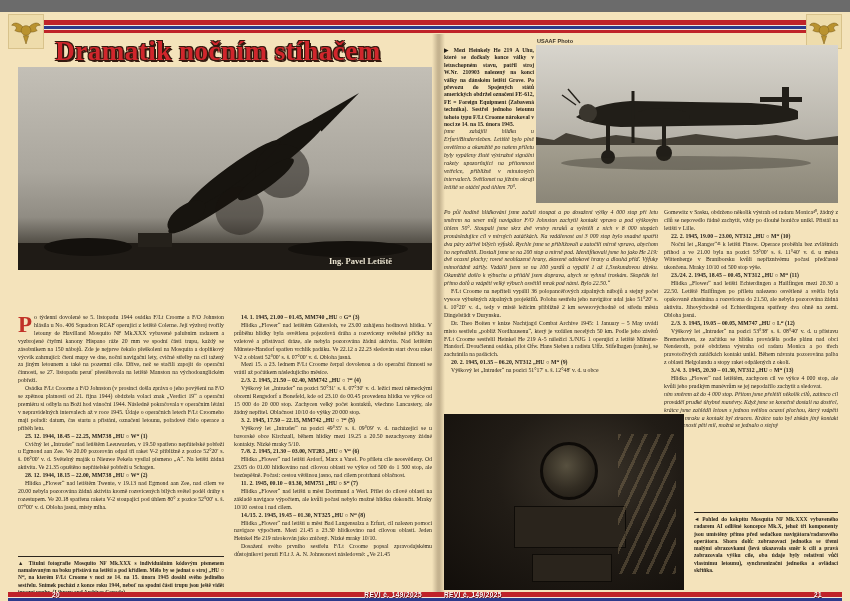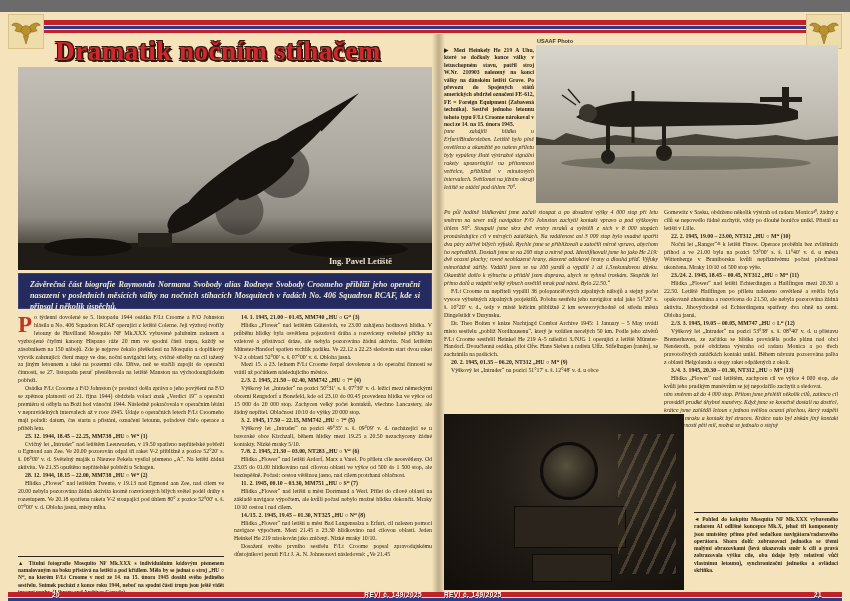--- a/index.html
+++ b/index.html
@@ -125,21 +125,20 @@
         <ellipse cx="12" cy="14" rx="34" ry="8"></ellipse>
       </g>
       <rect y="176" width="414" height="27" fill="#1f1b16"></rect>
       <ellipse cx="70" cy="180" rx="44" ry="9" fill="#14110d"></ellipse>
       <rect x="120" y="166" width="34" height="14" fill="#25211b"></rect>
       <ellipse cx="330" cy="182" rx="60" ry="8" fill="#14110d"></ellipse>
     </svg>
     <div class="author">Ing. Pavel Letiště</div>
   </div>
 
-  <div class="leadbox">Závěrečná část biografie Raymonda Normana Svobody alias Rodneye Svobody Croomeho přiblíží jeho operační nasazení v posledních měsících války na nočních stíhacích Mosquitech v řadách No. 406 Squadron RCAF, kde si připsal i několik úspěchů.</div>
 
   <div class="col col-l1">
       <p class="para body flush"><span class="dropcap">P</span>o týdenní dovolené se 5. listopadu 1944 osádka F/Lt Croome a F/O Johnston hlásila u No. 406 Squadron RCAF operující z letiště Colerne. Její výzbroj tvořily letouny de Havilland Mosquito NF Mk.XXX vybavené palubním radarem a vyzbrojené čtyřmi kanony Hispano ráže 20 mm ve spodní části trupu, každý se zásobníkem na 150 nábojů. Zde je nejprve čekalo přeškolení na Mosquita a doplňkový výcvik zahrnující: čtení mapy ve dne, noční navigační lety, cvičné střelby na cíl tažený za jiným letounem a také na pozemní cíle. Dříve, než se stačili zapojit do operační činnosti, se 27. listopadu peruť přestěhovala na letiště Manston na východoanglickém pobřeží.</p>
       <p class="para body">Osádka F/Lt Croome a F/O Johnston (v prosinci došla zpráva o jeho povýšení na F/O se zpětnou platností od 21. října 1944) obdržela volací znak „Verdict 19“ a operační premiéru si odbyla na Boží hod vánoční 1944. Následně pokračovala v operačním létání v nepravidelných intervalech až v roce 1945. Údaje o operačních letech F/Lt Croomeho mají pořadí: datum, čas startu a přistání, označení letounu, pořadové číslo operace a příběh letu.</p>
       <p class="para head">25. 12. 1944, 18.45 – 22.25, MM738 „HU ○ W“ (1)</p>
       <p class="para body">Cvičný let „Intruder“ nad letištěm Leeuwarden, v 19.50 spatřeno nepřátelské pobřeží u Egmond aan Zee. Ve 20.00 pozorován odpal tří raket V-2 přibližně z pozice 52°20′ s. š. 06°00′ v. d. Světelný maják u Nieuwe Pekela vysílal písmeno „A“. Na letišti žádná aktivita. Ve 21.35 opuštěno nepřátelské pobřeží u Schagen.</p>
       <p class="para head">28. 12. 1944, 18.15 – 22.00, MM738 „HU ○ W“ (2)</p>
       <p class="para body">Hlídka „Flower“ nad letištěm Twente, v 19.13 nad Egmond aan Zee, nad cílem ve 20.00 nebyla pozorována žádná aktivita kromě rozsvícených bílých světel podél dráhy s rozestupem. Ve 20.18 spatřena raketa V-2 stoupající pod úhlem 80° z pozice 52°00′ s. š. 07°00′ v. d. Obloha jasná, místy mlha.</p>
     </div>
   <div class="rule-foot"></div>

